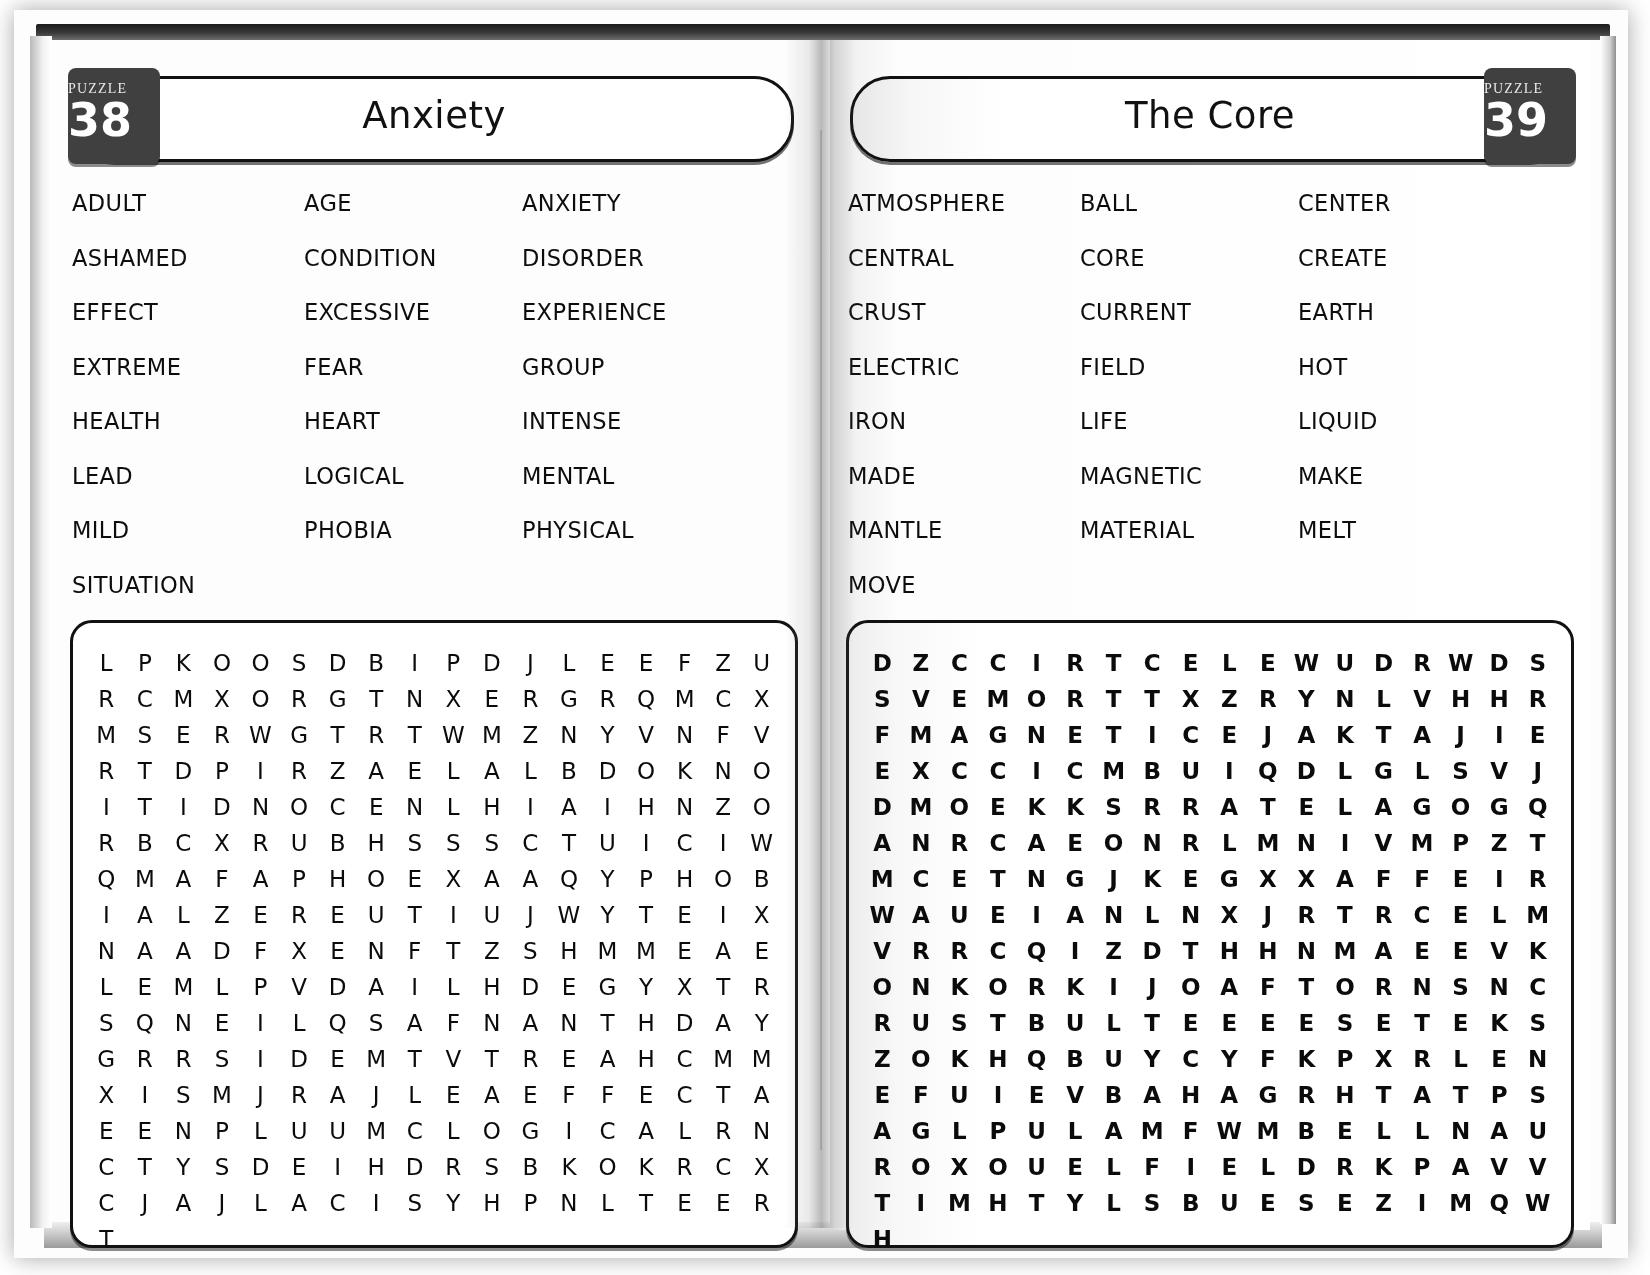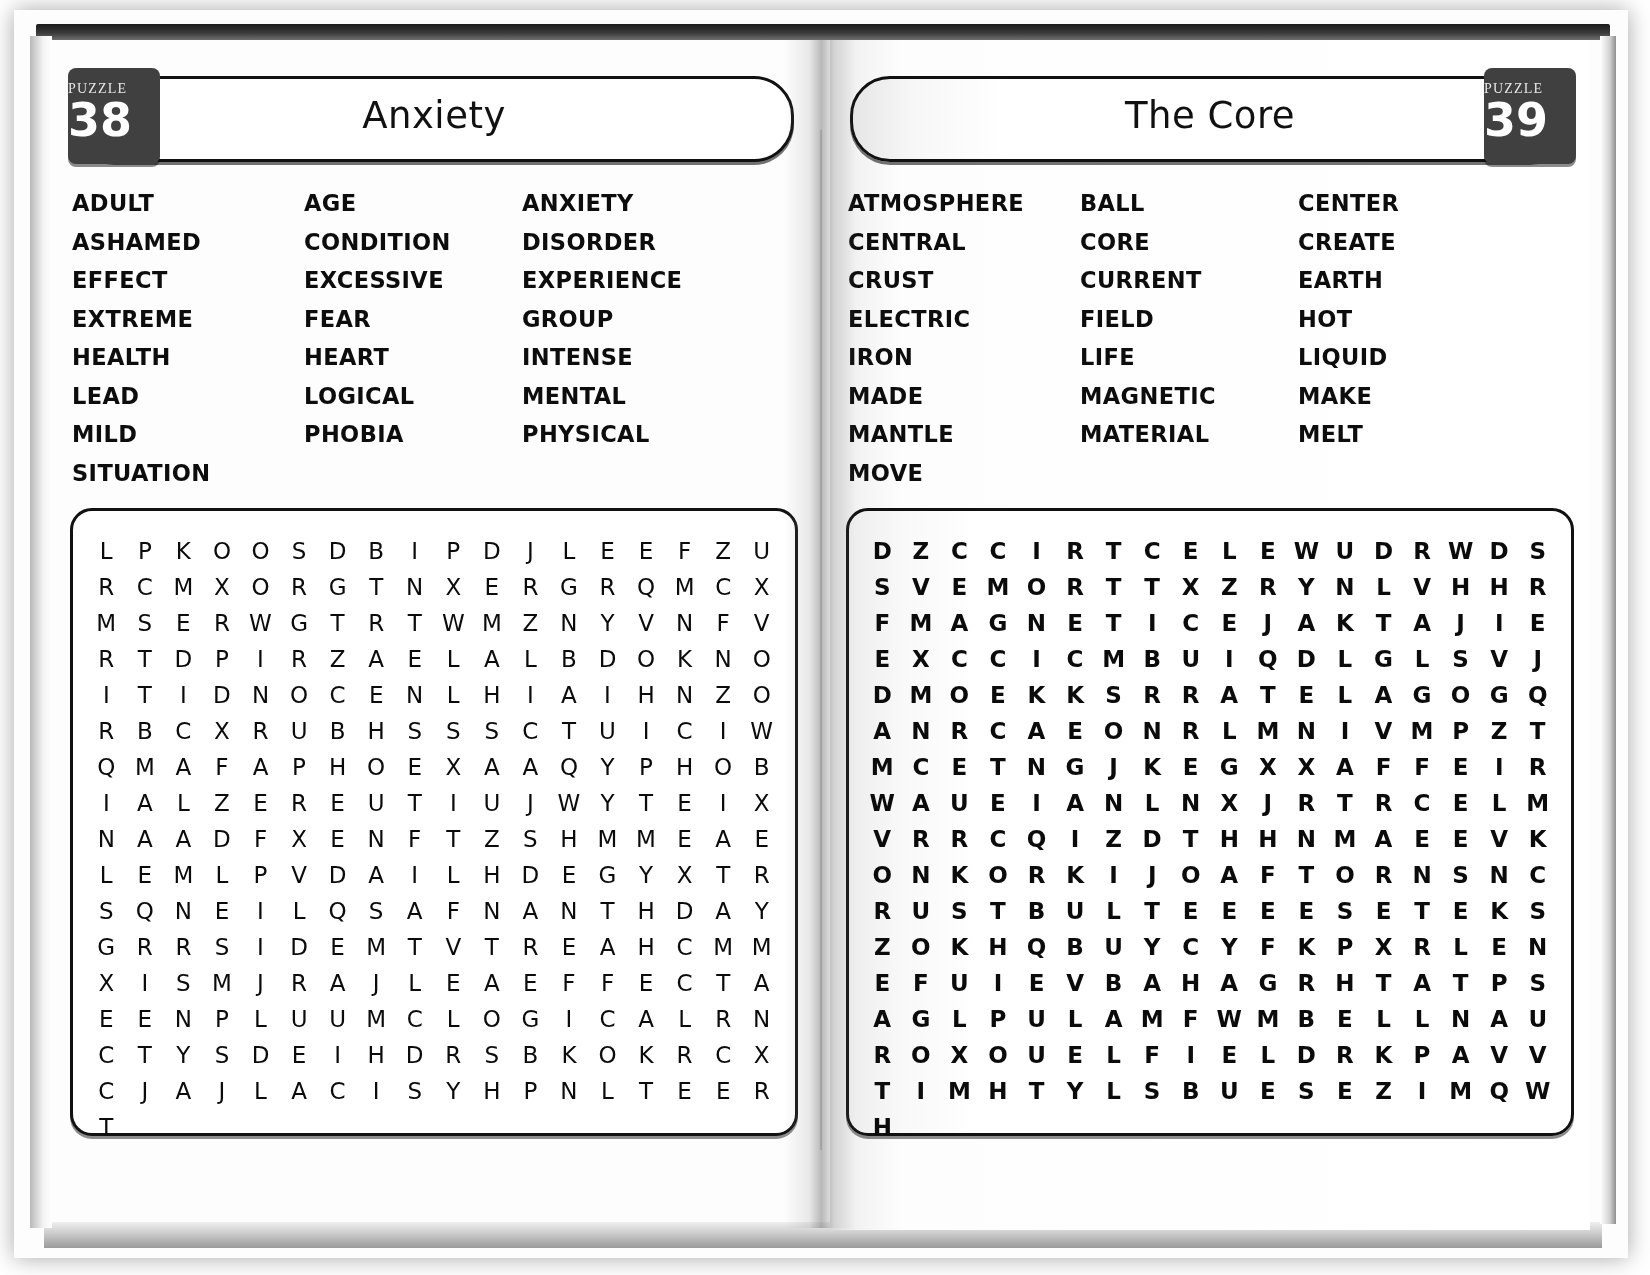--- a/index.html
+++ b/index.html
@@ -153,22 +153,21 @@
     font-size: 46px;
     font-weight: bold;
     line-height: 42px;
   }
 
   
   .wordlist {
     margin: 26px 18px 0 18px;
     display: grid;
     grid-template-columns: 232px 218px auto;
-    row-gap: 0px;
-    font-weight: bold;
+    row-gap: 16px;
   }
   .wordlist .word {
     font-family: "DejaVu Sans", sans-serif;
     font-size: 22.5px;
     letter-spacing: .4px;
     color: #0d0d0d;
     line-height: 38.5px;
     white-space: nowrap;
   }
 

